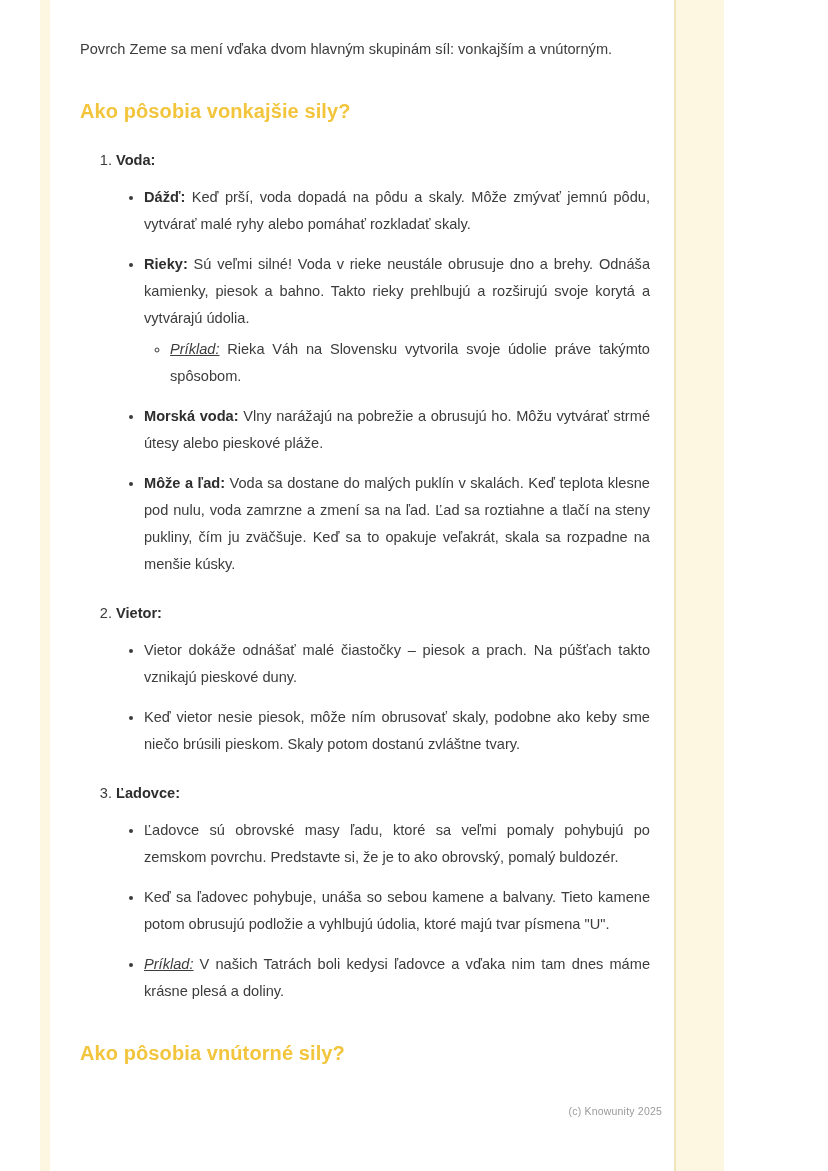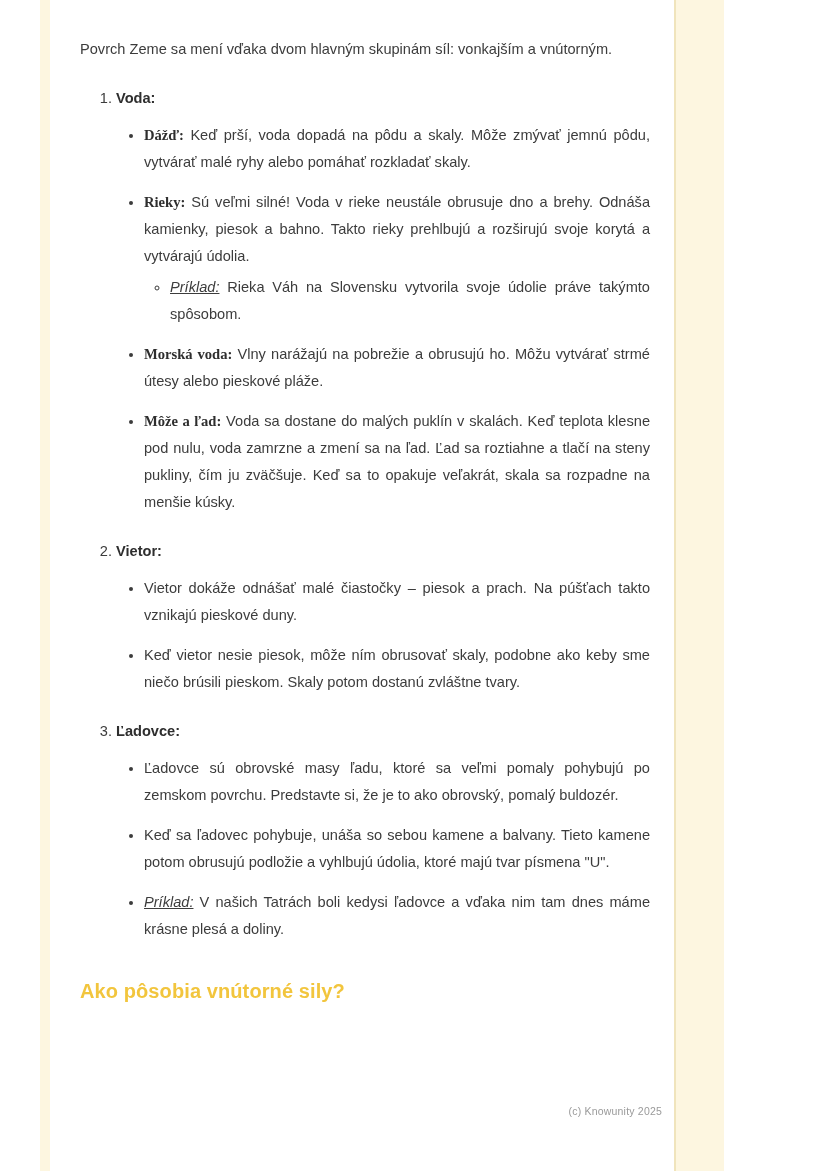--- a/index.html
+++ b/index.html
@@ -95,21 +95,20 @@
     line-height: 27px;
     color: #3c3c3c;
     text-align: justify;
   }
   ul.bullets > li:last-child {
     margin-bottom: 0;
   }
   ul.bullets b {
     color: #2e2e2e;
     font-weight: bold;
-    font-family: Liberation Serif, serif;
   }
   ul.sub {
     margin: 4px 0 0 0;
     padding-left: 26px;
     list-style: circle;
   }
   ul.sub > li {
     font-size: 14.6px;
     line-height: 27px;
     color: #3c3c3c;
@@ -133,20 +132,21 @@
 <div class="page">
 
   <div class="left-strip"></div>
   <div class="right-strip"></div>
   <div class="right-rule"></div>
 
   <div class="content">
 
     <p class="para">Povrch Zeme sa mení vďaka dvom hlavným skupinám síl: vonkajším a vnútorným.</p>
 
+    <h2 class="section">Ako pôsobia vonkajšie sily?</h2>
 
 
     <ol class="numbered">
 
       <li>
         <span class="li-head">Voda:</span>
         <ul class="bullets">
           <li>
             <b>Dážď:</b><span> Keď prší, voda dopadá na pôdu a skaly. Môže zmývať jemnú pôdu, vytvárať malé ryhy alebo pomáhať rozkladať skaly.</span>
           </li>

